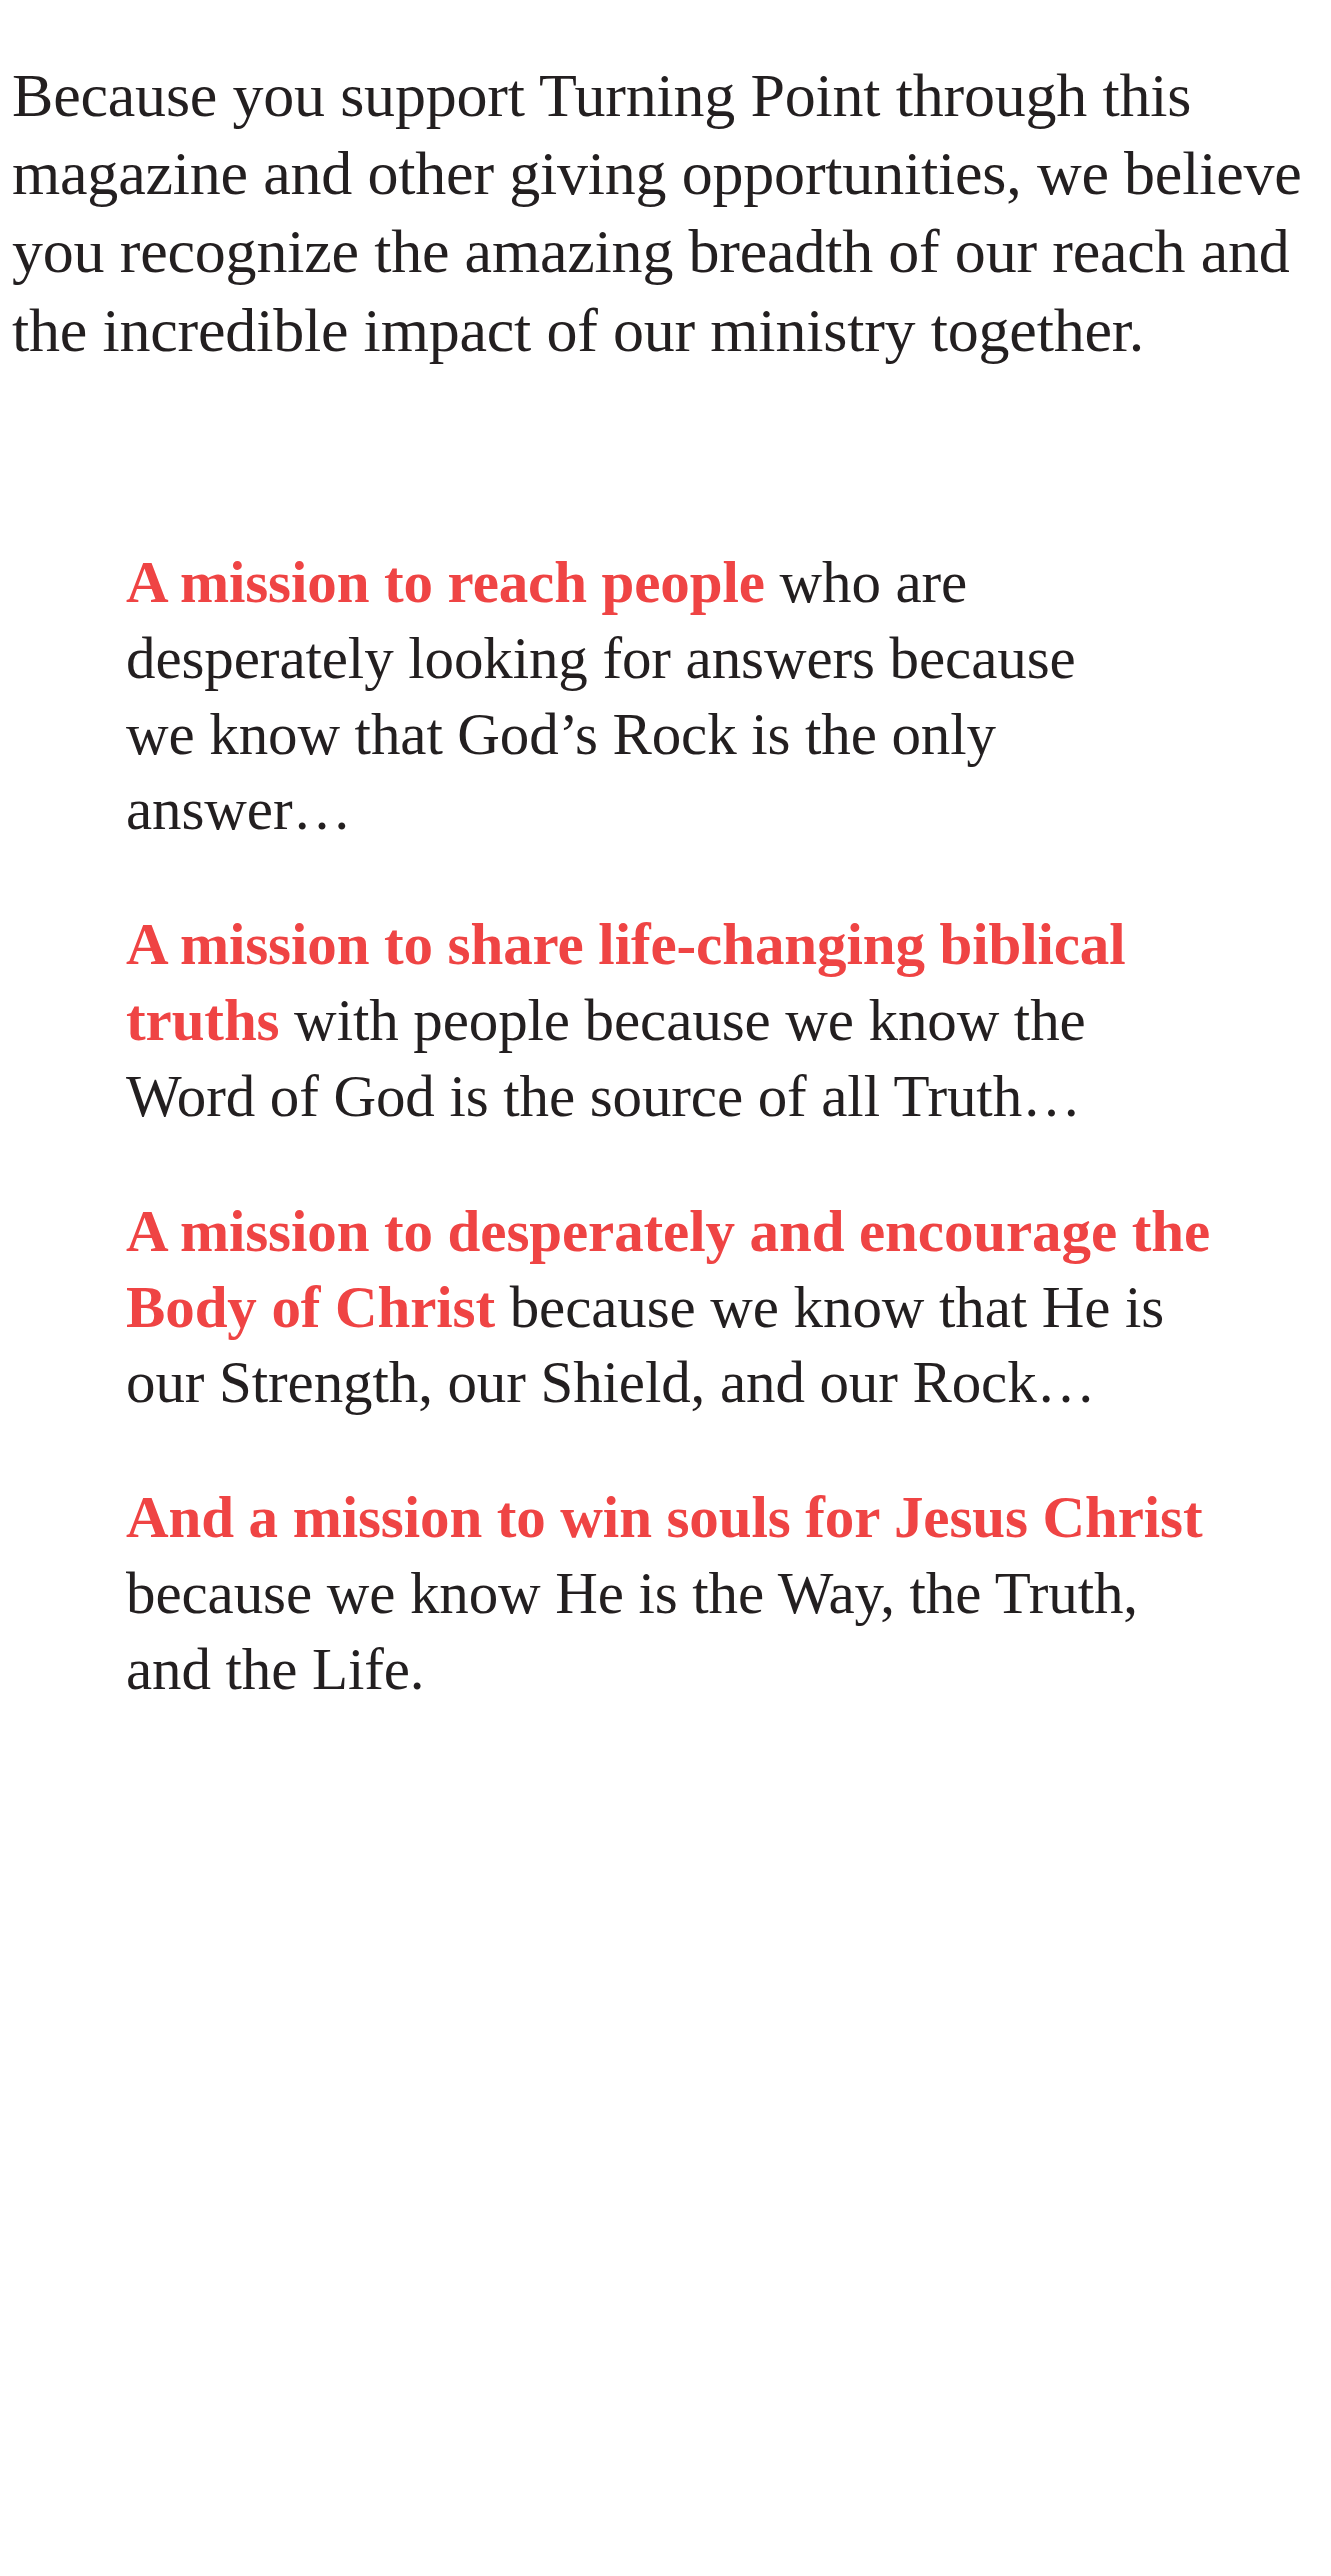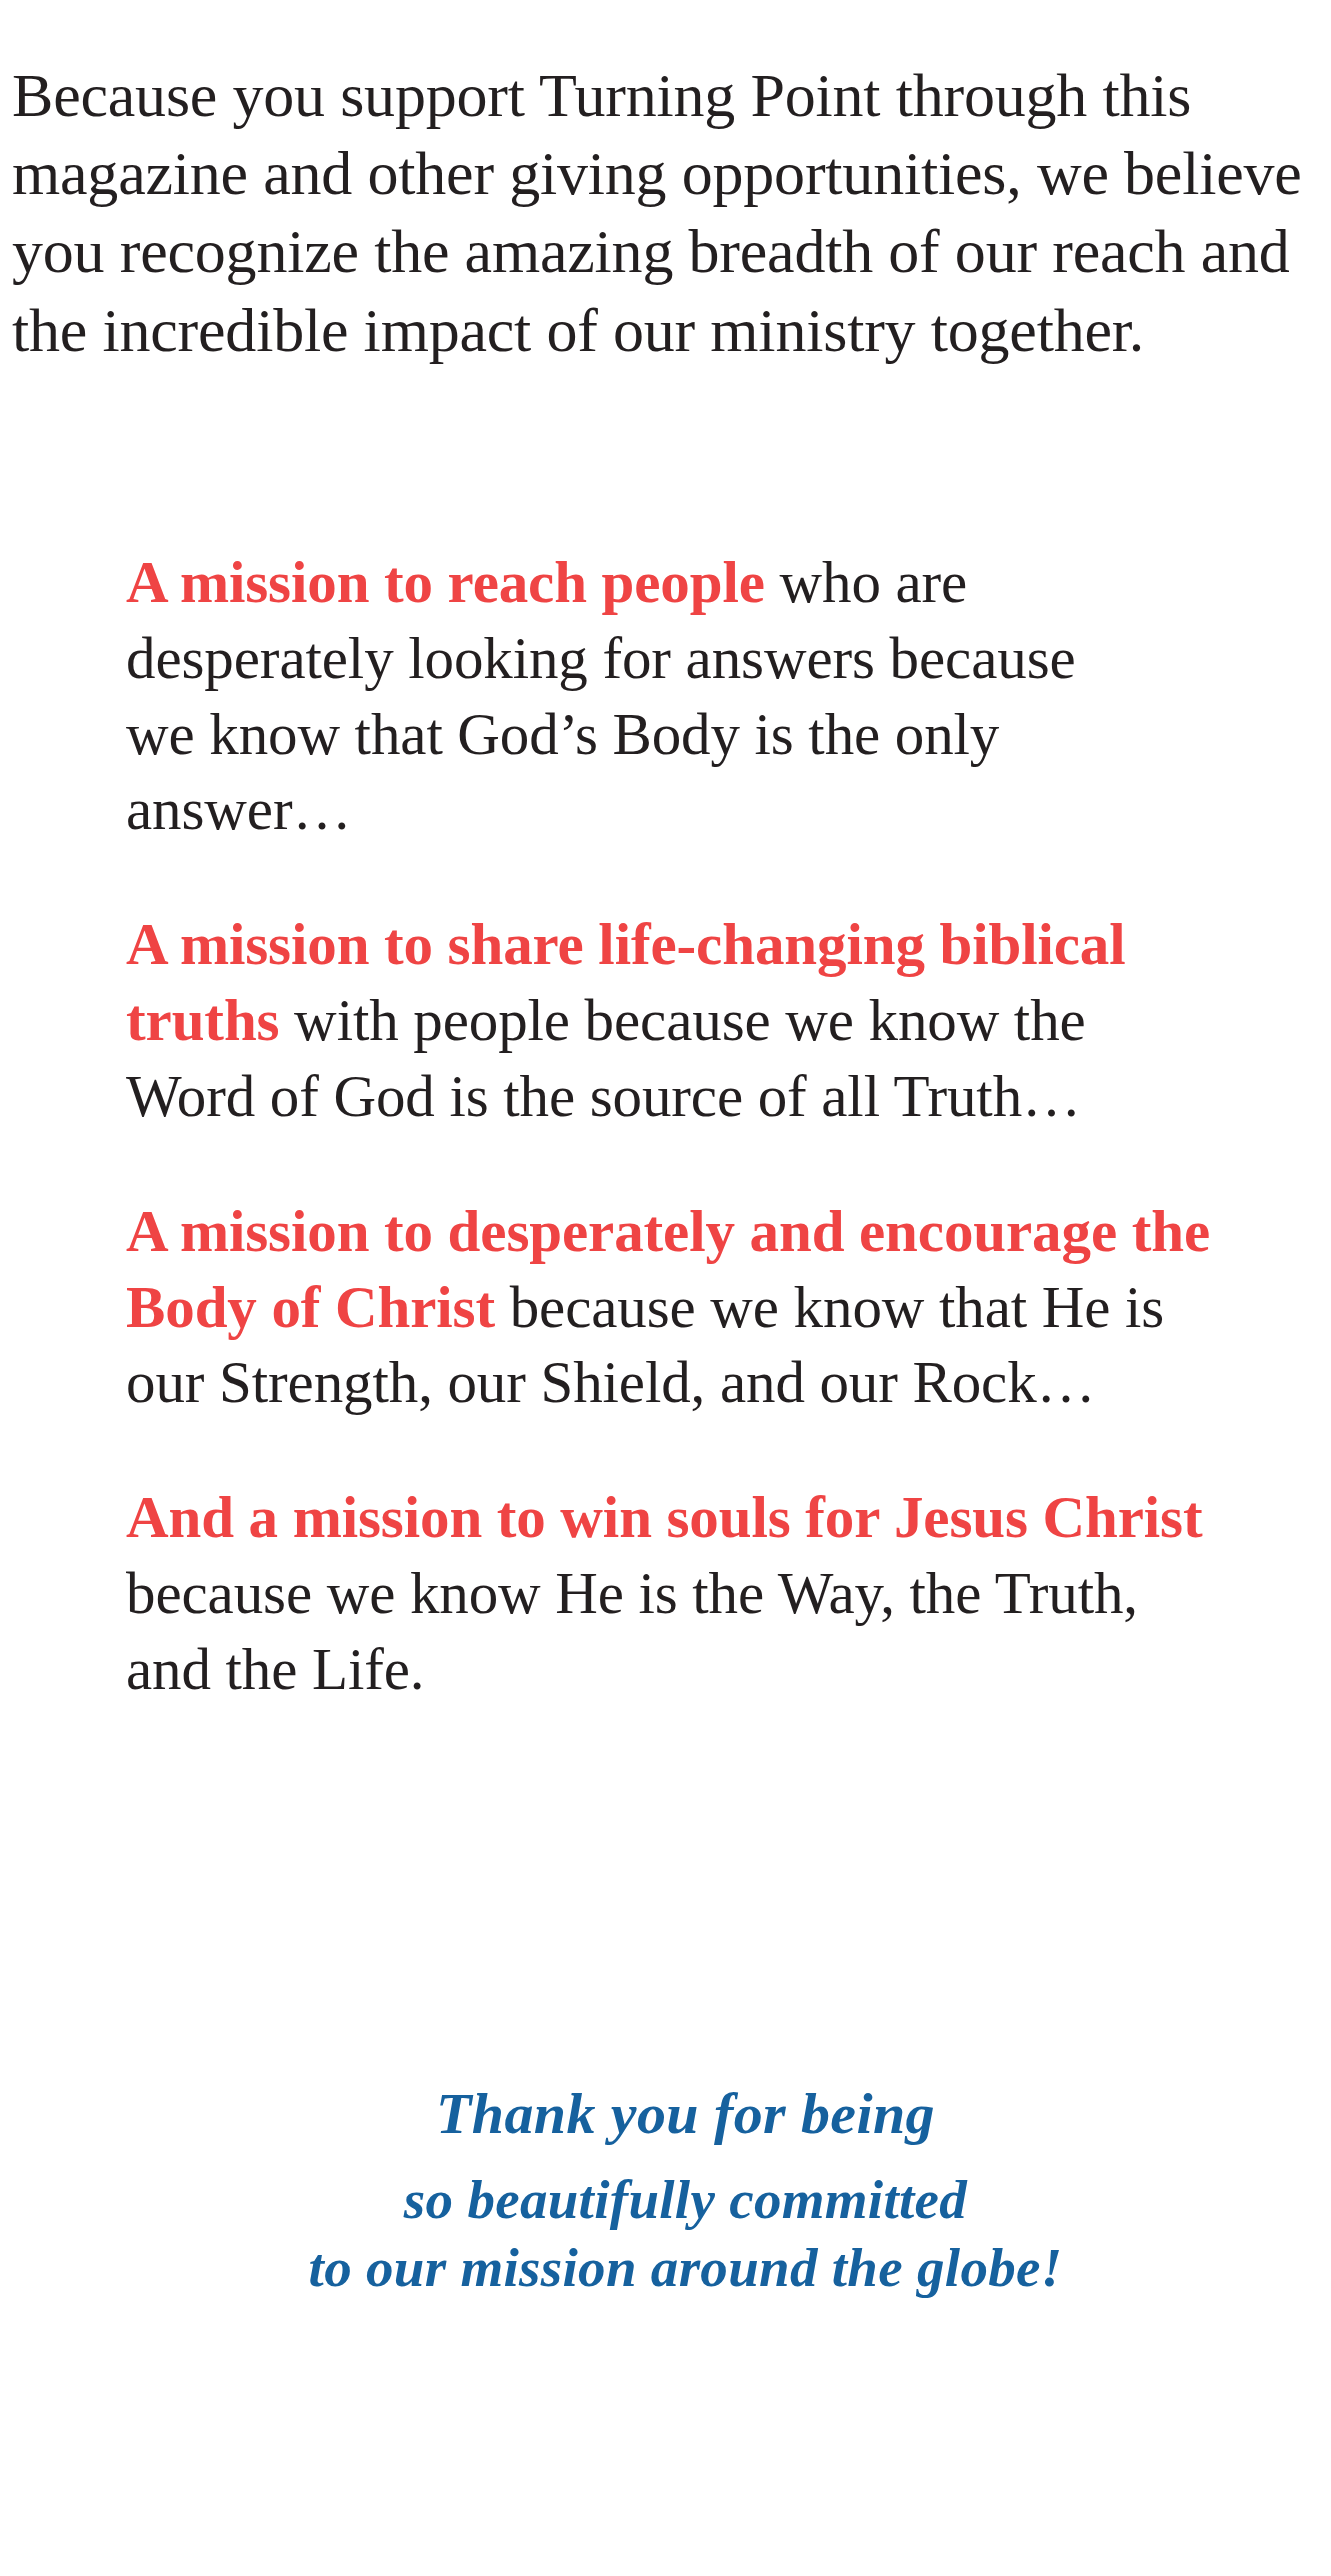--- a/index.html
+++ b/index.html
@@ -103,37 +103,32 @@
 </head>
 <body>
 
 <div class="page">
 
   <p class="intro">Because you support Turning Point through this magazine and other giving opportunities, we believe you recognize the amazing breadth of our reach and the incredible impact of our ministry together.</p>
 
   <div class="missions">
 
     <p class="mission m1">
-      <span class="lead">A mission to reach people</span><span> who are desperately looking for answers because we know that God’s Body is the only answer…</span>
+      <span class="lead">A mission to reach people</span><span> who are desperately looking for answers because we know that God’s Rock is the only answer…</span>
     </p>
 
     <p class="mission m2">
       <span class="lead">A mission to share life-changing biblical truths</span><span> with people because we know the Word of God is the source of all Truth…</span>
     </p>
 
     <p class="mission m3">
       <span class="lead">A mission to desperately and encourage the Body of Christ</span><span> because we know that He is our Strength, our Shield, and our Rock…</span>
     </p>
 
     <p class="mission m4">
       <span class="lead">And a mission to win souls for Jesus Christ</span><span> because we know He is the Way, the Truth, and the Life.</span>
     </p>
 
   </div>
 
-  <div class="closing">
-    <div class="line1">Thank you for being</div>
-    <div class="line2">so beautifully committed</div>
-    <div class="line3">to our mission around the globe!</div>
-  </div>
 
 </div>
 
 
 </body></html>

